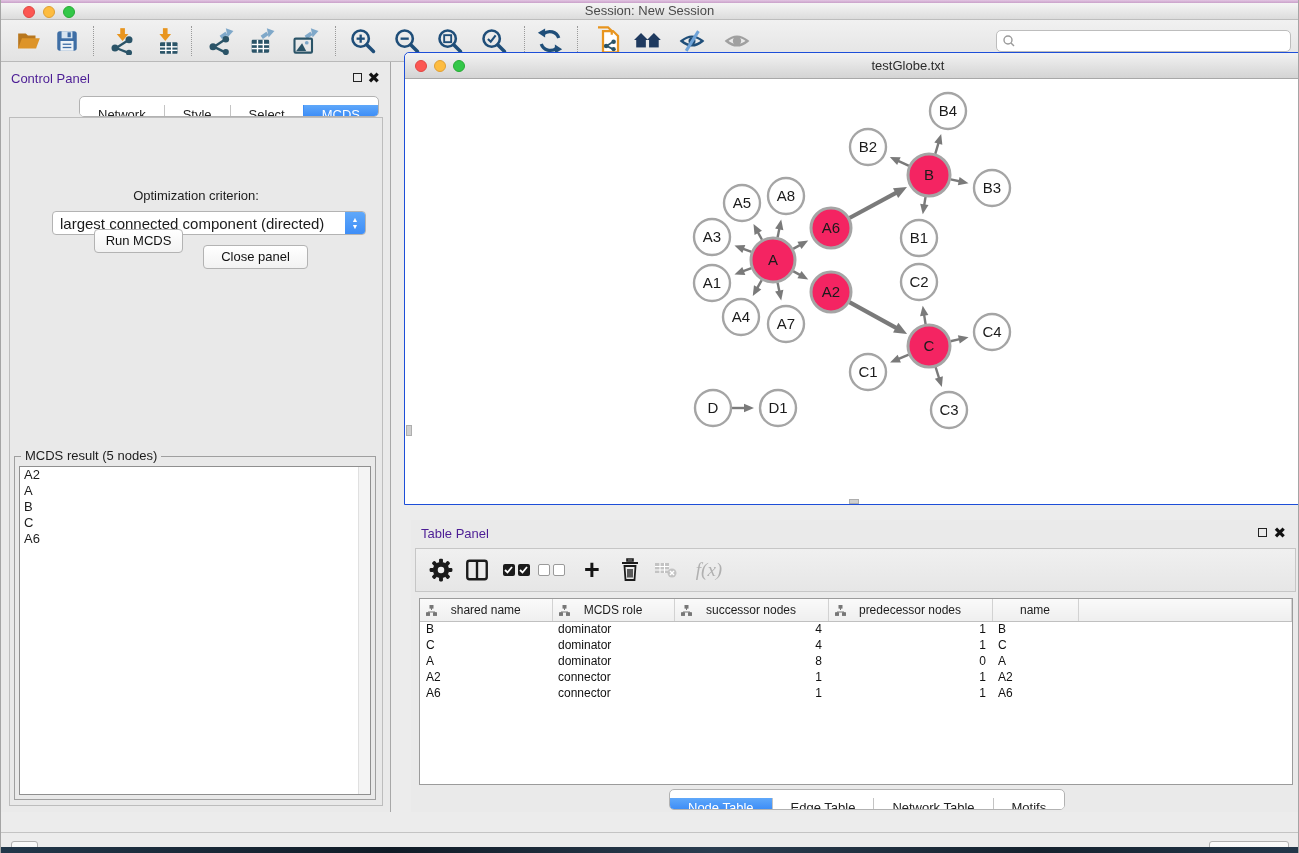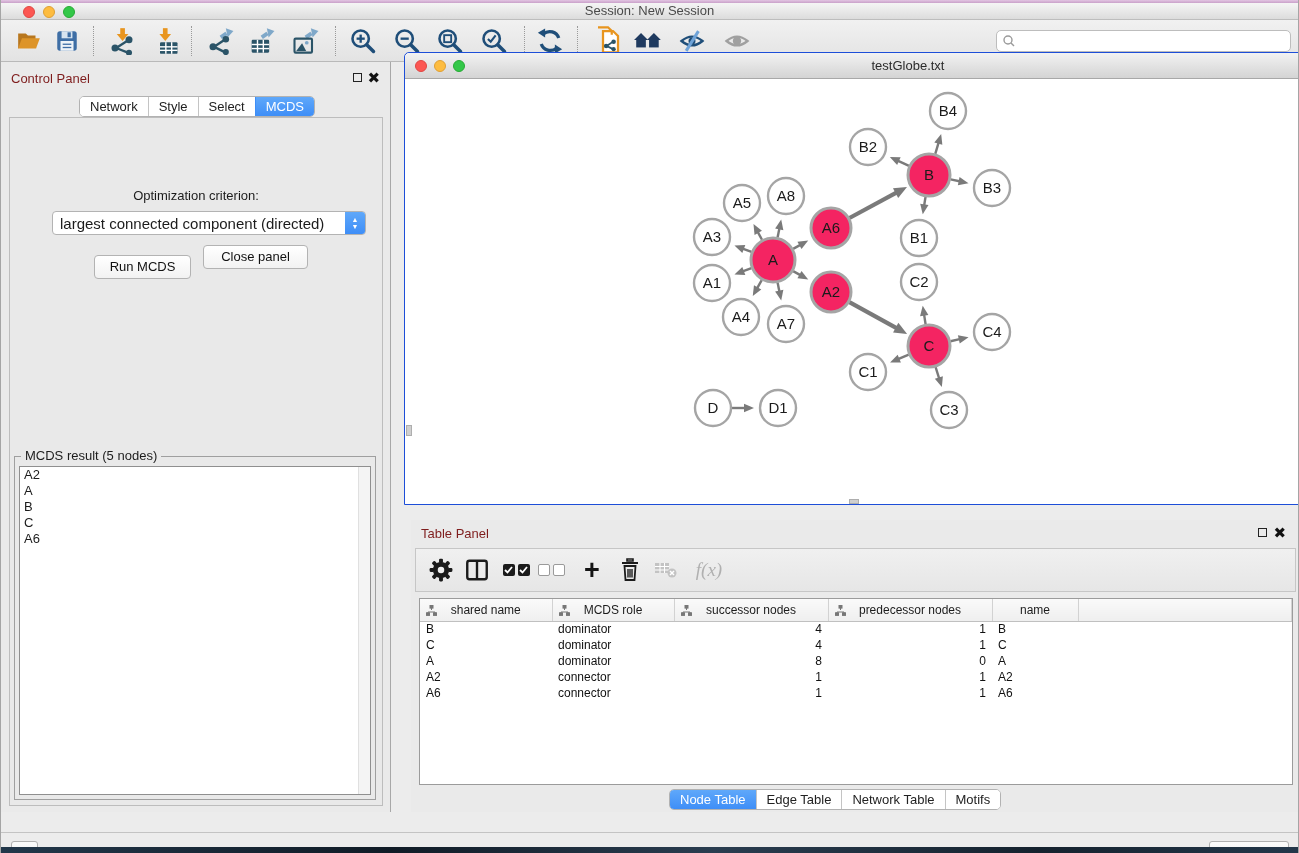--- a/index.html
+++ b/index.html
@@ -27,28 +27,28 @@
       align-items:center; justify-content:center; cursor:default; }
   .tb-sep { position:absolute; top:6px; width:0; height:30px; border-left:1px dotted #9a9a9a; }
   .searchbox { position:absolute; left:995px; top:10px; width:295px; height:22px;
       background:#fff; border:1px solid #bdbdbd; border-radius:5px; display:flex; align-items:center; }
   .searchbox input { border:none; outline:none; flex:1; height:18px; font-size:12px;
       font-family:inherit; background:transparent; }
 
   
   .control-panel { left:0; top:62px; width:390px; height:750px; background:#eaeaea;
       border-right:1px solid #a8a8a8; }
-  .panel-title { position:absolute; left:10px; top:9px; font-size:13px; color:#7f1d1d; }
+  .panel-title { position:absolute; left:10px; top:9px; font-size:13px; color:#4c1d95; }
   .win-float { position:absolute; width:9px; height:9px; border:1.6px solid #222; }
   .win-close { position:absolute; font-size:15px; font-weight:bold; color:#111; line-height:10px; }
 
   .seg-tabs { position:absolute; display:flex; height:21px; border:1px solid #b2b2b2;
       border-radius:5px; background:#fff; overflow:hidden; }
-  .seg { padding:0 10px; line-height:19px; font-size:13px; color:#222; border-left:1px solid #c4c4c4;
-      background:#fff; white-space:nowrap; }
+  .seg { padding:0 18px; line-height:19px; font-size:13px; color:#222; border-left:1px solid #c4c4c4;
+      background:#fff; white-space:nowrap;margin-top:8px; }
   .seg:first-child { border-left:none; }
   .seg.active { background:linear-gradient(#5fa8fa,#3e8ef7); color:#fff; border-left-color:#3e8ef7; }
 
   .cp-content { position:absolute; left:8px; top:55px; width:374px; height:689px;
       border:1px solid #bdbdbd; background:#e9e9e9; }
   .opt-label { position:absolute; left:0; top:70px; width:100%; text-align:center; font-size:13px; }
   .dropdown { position:absolute; left:42px; top:93px; width:314px; height:24px; background:#fff;
       border:1px solid #b3b3b3; border-radius:4px; display:flex; align-items:center; }
   .dropdown .dd-text { flex:1; padding-left:7px; font-size:15px; white-space:nowrap; overflow:hidden; }
   .dd-stepper { width:20px; height:22px; border-radius:0 3px 3px 0;
@@ -323,21 +323,21 @@
 
     <div class="cp-content">
       <div class="opt-label">Optimization criterion:</div>
       <div class="dropdown">
         <span class="dd-text">largest connected component (directed)</span>
         <span class="dd-stepper">
             <span>▲</span>
             <span>▼</span>
           </span>
       </div>
-      <div class="btn" style="left:84px; top:137px; width:97px">Run MCDS</div>
+      <div class="btn" style="left:84px; top:111px; width:89px">Run MCDS</div>
       <div class="btn" style="left:193px; top:127px; width:105px">Close panel</div>
 
       <div class="fieldset" style="left:4px; top:338px; width:362px; height:344px">
         <span class="legend">MCDS result (5 nodes)</span>
         <div class="listbox" id="mcds-list">
 
         <div class="list-item">A2</div>
             <div class="list-item">A</div>
             <div class="list-item">B</div>
             <div class="list-item">C</div>

